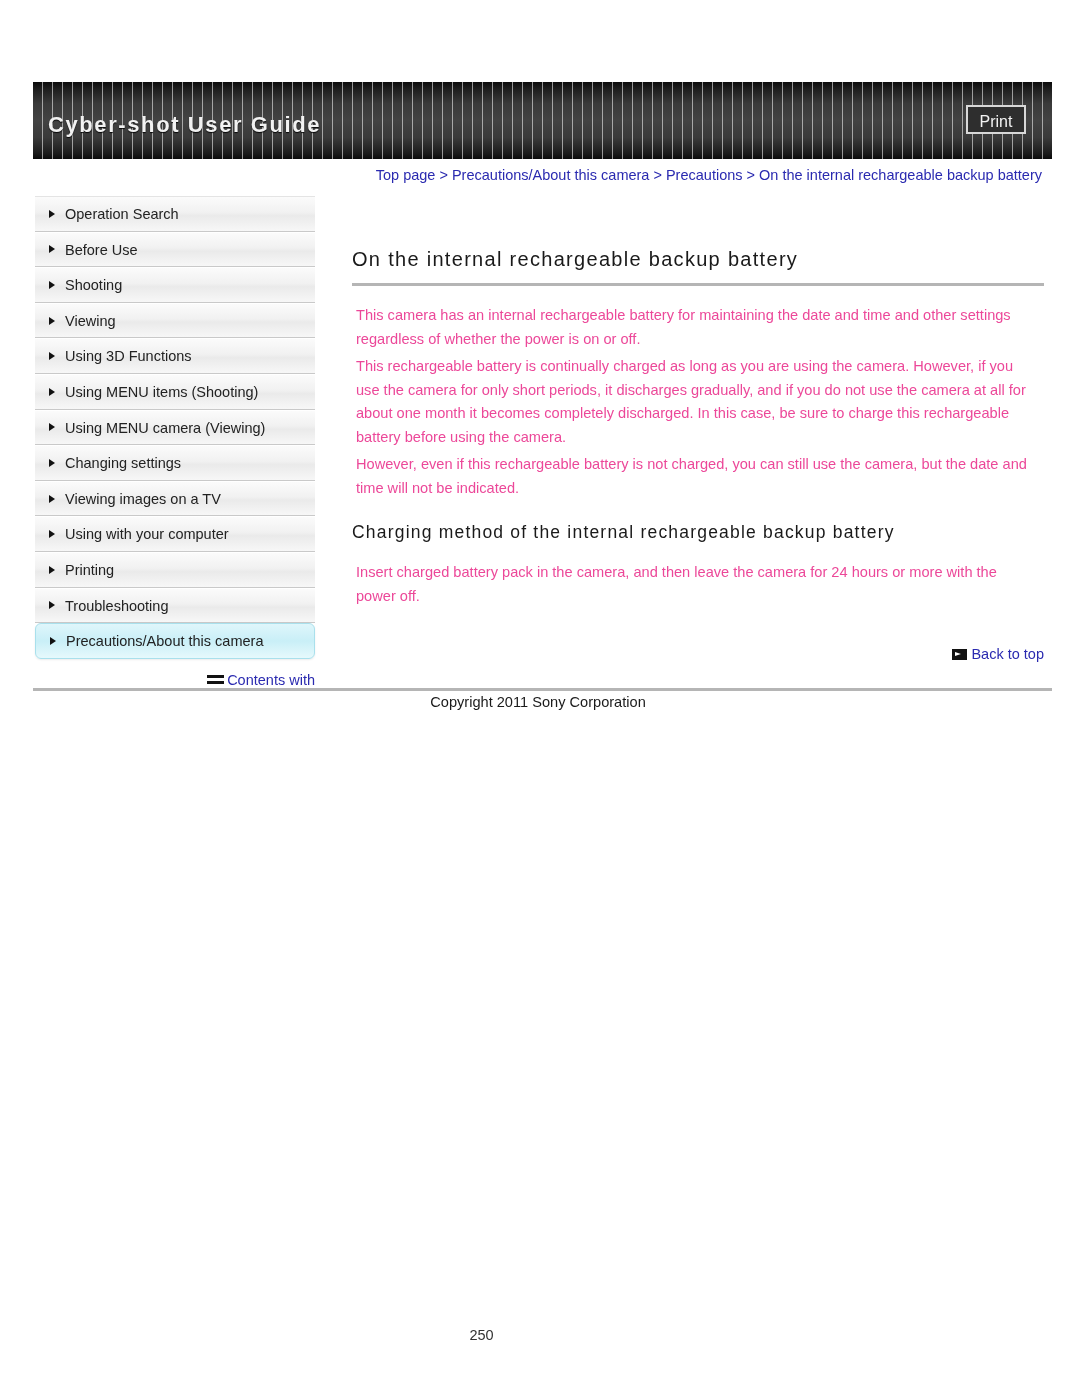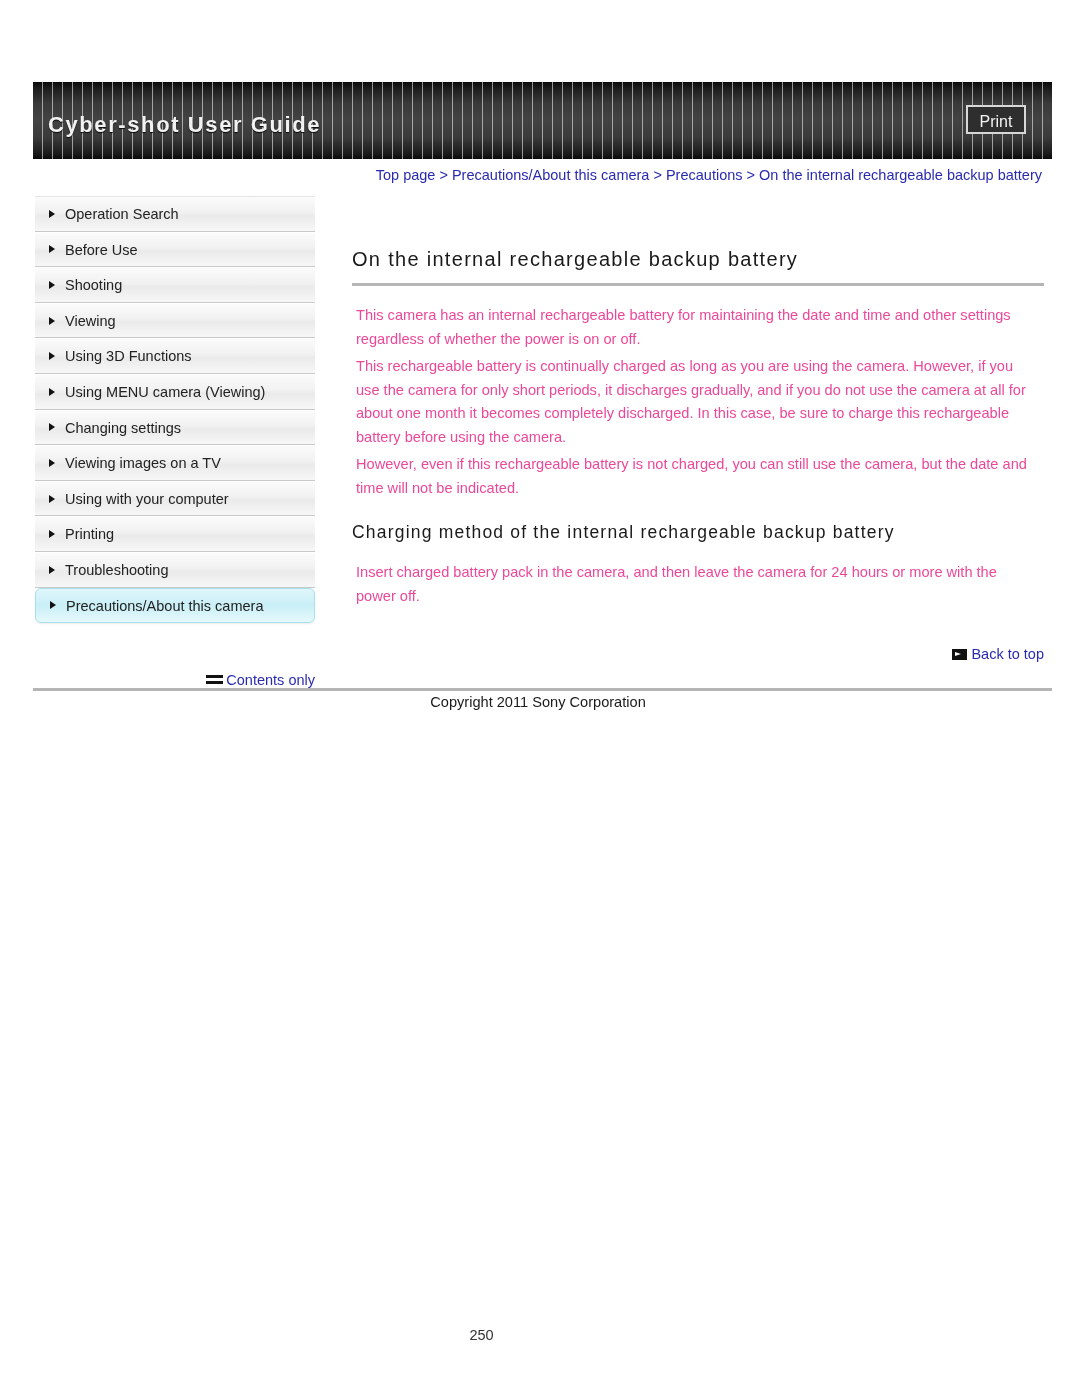--- a/index.html
+++ b/index.html
@@ -244,31 +244,32 @@
 </div>
 
 <div class="breadcrumb"><span class="crumb">Top page</span><span class="sep"> &gt; </span><span class="crumb">Precautions/About this camera</span><span class="sep"> &gt; </span><span class="crumb">Precautions</span><span class="sep"> &gt; </span><span class="crumb">On the internal rechargeable backup battery</span></div>
 
 <div class="sidebar">
     <div class="side-item"><span class="tri"></span><span>Operation Search</span></div>
     <div class="side-item"><span class="tri"></span><span>Before Use</span></div>
     <div class="side-item"><span class="tri"></span><span>Shooting</span></div>
     <div class="side-item"><span class="tri"></span><span>Viewing</span></div>
     <div class="side-item"><span class="tri"></span><span>Using 3D Functions</span></div>
+    <div class="side-item"><span class="tri"></span><span>Using MENU items (Shooting)</span></div>
     <div class="side-item"><span class="tri"></span><span>Using MENU camera (Viewing)</span></div>
     <div class="side-item"><span class="tri"></span><span>Changing settings</span></div>
     <div class="side-item"><span class="tri"></span><span>Viewing images on a TV</span></div>
     <div class="side-item"><span class="tri"></span><span>Using with your computer</span></div>
     <div class="side-item"><span class="tri"></span><span>Printing</span></div>
     <div class="side-item"><span class="tri"></span><span>Troubleshooting</span></div>
     <div class="side-item active"><span class="tri"></span><span>Precautions/About this camera</span></div>
   </div>
 
 <div class="contents-list">
-  <span class="contents-icon"><i></i><i></i></span><span>Contents only</span>
+  <span class="contents-icon"><i></i><i></i></span><span>Contents with</span>
 </div>
 
 <div class="main">
   <h1 class="page-heading">On the internal rechargeable backup battery</h1>
   <p class="body-text">This camera has an internal rechargeable battery for maintaining the date and time and other settings regardless of whether the power is on or off.</p>
   <p class="body-text">This rechargeable battery is continually charged as long as you are using the camera. However, if you use the camera for only short periods, it discharges gradually, and if you do not use the camera at all for about one month it becomes completely discharged. In this case, be sure to charge this rechargeable battery before using the camera.</p>
   <p class="body-text">However, even if this rechargeable battery is not charged, you can still use the camera, but the date and time will not be indicated.</p>
   <h2 class="sub-heading">Charging method of the internal rechargeable backup battery</h2>
   <p class="body-text">Insert charged battery pack in the camera, and then leave the camera for 24 hours or more with the power off.</p>
   <div class="back-to-top">

